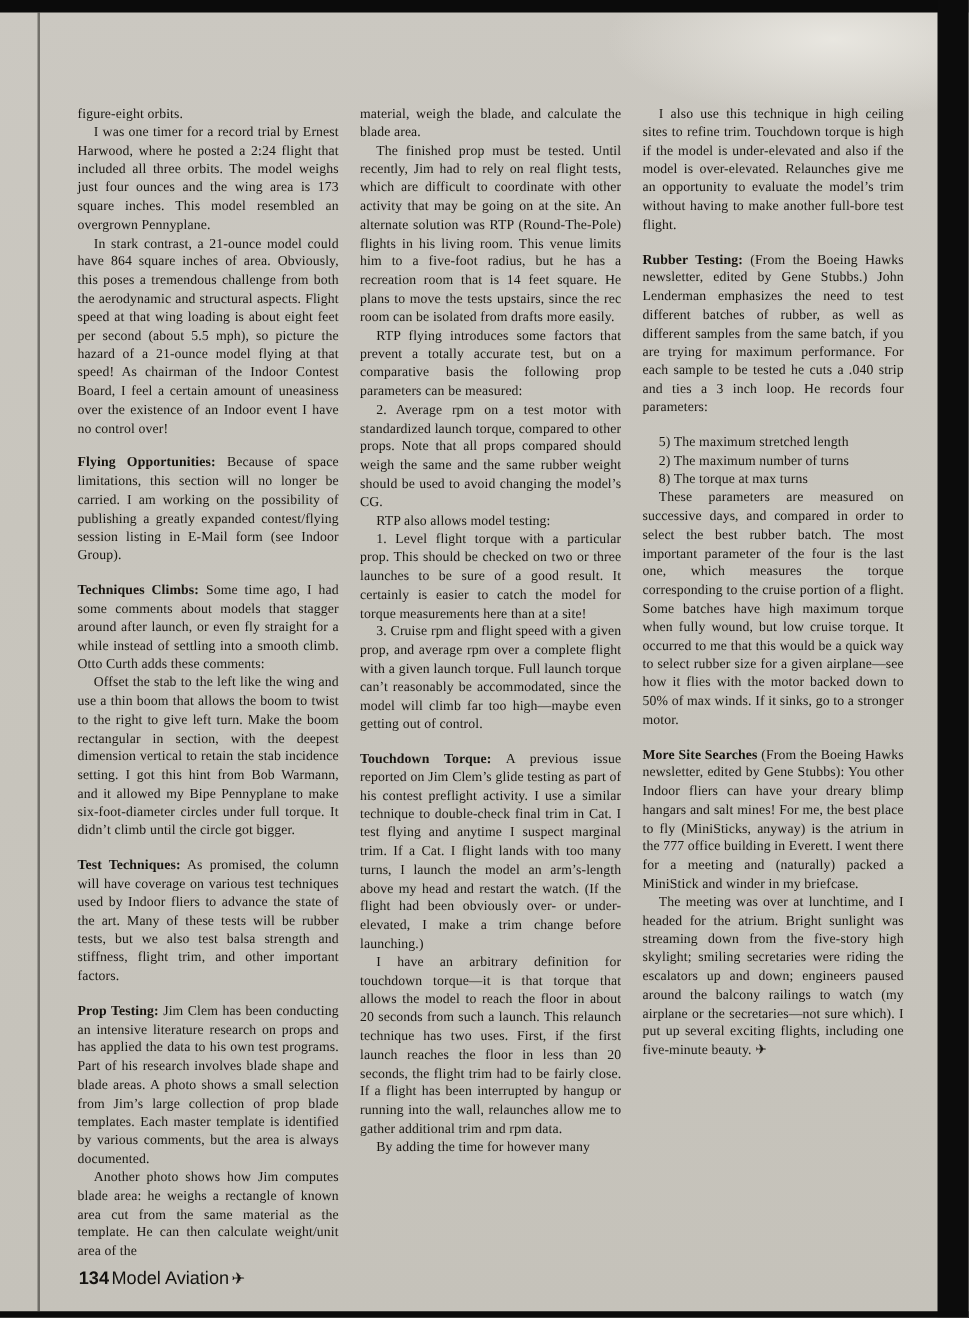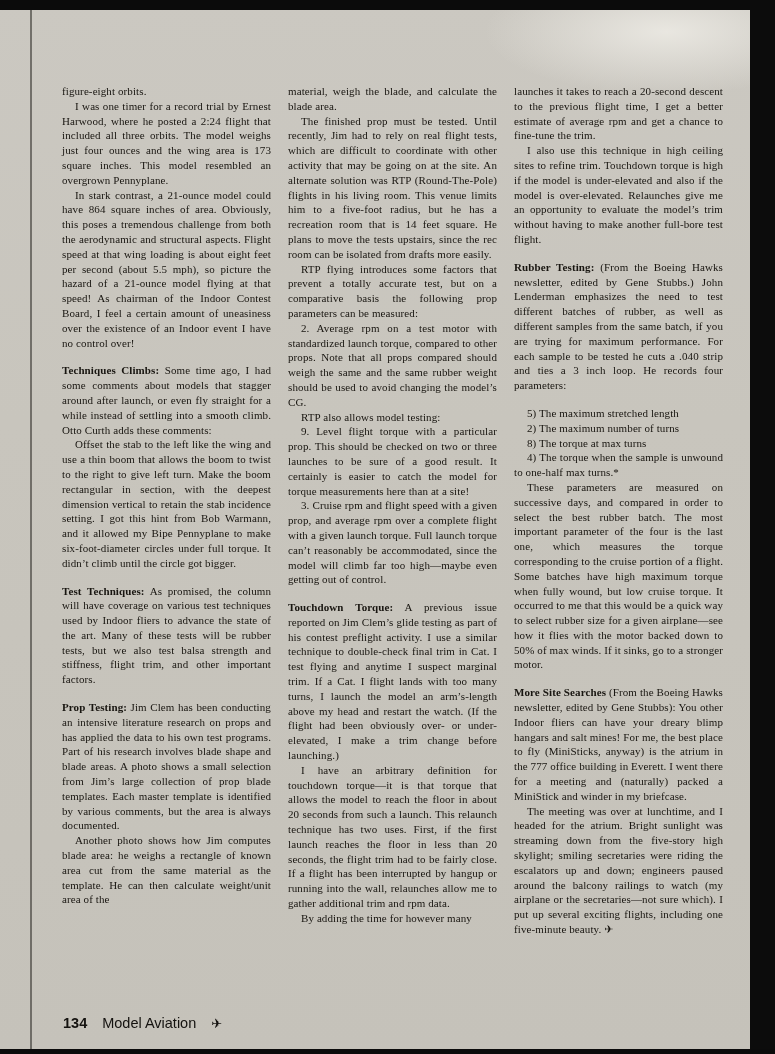--- a/index.html
+++ b/index.html
@@ -19,64 +19,63 @@
   .col { width:209px; font-size:11px; line-height:14.8px; text-align:justify;
          letter-spacing:.1px;margin-top:48px; }
   .col p { margin:0; }
   p.b-para, p.b-list { text-indent:13px; }
   p.b-section, p.b-note { margin-top:13px; }
   p.b-space { margin-top:13px; }
   .lead { font-weight:bold; }
 
   .footer { position:absolute; left:63px; top:1015px;
             font-family:"Liberation Sans","DejaVu Sans",sans-serif;
-            font-size:14.5px; color:#14120f; display:flex; align-items:baseline; gap:15px; }
+            font-size:14.5px; color:#14120f; display:flex; align-items:baseline; gap:2px; }
   .footer .pagenum { font-weight:bold; }
   .footer .plane { font-size:13px; }
 </style>
 </head>
 <body>
 
 <div class="scan">
   <div class="bar-top"></div>
   <div class="bar-right"></div>
   <div class="bar-bottom"></div>
   <div class="edge-line"></div>
 
   <div class="content" id="columns">
       <div class="col">
         <p class="b-cont">figure-eight orbits.</p>
         <p class="b-para">I was one timer for a record trial by Ernest Harwood, where he posted a 2:24 flight that included all three orbits. The model weighs just four ounces and the wing area is 173 square inches. This model resembled an overgrown Pennyplane.</p>
         <p class="b-para">In stark contrast, a 21-ounce model could have 864 square inches of area. Obviously, this poses a tremendous challenge from both the aerodynamic and structural aspects. Flight speed at that wing loading is about eight feet per second (about 5.5 mph), so picture the hazard of a 21-ounce model flying at that speed! As chairman of the Indoor Contest Board, I feel a certain amount of uneasiness over the existence of an Indoor event I have no control over!</p>
+        <p class="b-section"><b class="lead">Flying Opportunities:</b> <span>Because of space limitations, this section will no longer be carried. I am working on the possibility of publishing a greatly expanded contest/flying session listing in E-Mail form (see Indoor Group).</span></p>
         <p class="b-section"><b class="lead">Techniques Climbs:</b> <span>Some time ago, I had some comments about models that stagger around after launch, or even fly straight for a while instead of settling into a smooth climb. Otto Curth adds these comments:</span></p>
         <p class="b-para">Offset the stab to the left like the wing and use a thin boom that allows the boom to twist to the right to give left turn. Make the boom rectangular in section, with the deepest dimension vertical to retain the stab incidence setting. I got this hint from Bob Warmann, and it allowed my Bipe Pennyplane to make six-foot-diameter circles under full torque. It didn’t climb until the circle got bigger.</p>
         <p class="b-section"><b class="lead">Test Techniques:</b> <span>As promised, the column will have coverage on various test techniques used by Indoor fliers to advance the state of the art. Many of these tests will be rubber tests, but we also test balsa strength and stiffness, flight trim, and other important factors.</span></p>
         <p class="b-section"><b class="lead">Prop Testing:</b> <span>Jim Clem has been conducting an intensive literature research on props and has applied the data to his own test programs. Part of his research involves blade shape and blade areas. A photo shows a small selection from Jim’s large collection of prop blade templates. Each master template is identified by various comments, but the area is always documented.</span></p>
         <p class="b-para">Another photo shows how Jim computes blade area: he weighs a rectangle of known area cut from the same material as the template. He can then calculate weight/unit area of the</p>
       </div>
       <div class="col">
         <p class="b-cont">material, weigh the blade, and calculate the blade area.</p>
         <p class="b-para">The finished prop must be tested. Until recently, Jim had to rely on real flight tests, which are difficult to coordinate with other activity that may be going on at the site. An alternate solution was RTP (Round-The-Pole) flights in his living room. This venue limits him to a five-foot radius, but he has a recreation room that is 14 feet square. He plans to move the tests upstairs, since the rec room can be isolated from drafts more easily.</p>
         <p class="b-para">RTP flying introduces some factors that prevent a totally accurate test, but on a comparative basis the following prop parameters can be measured:</p>
         <p class="b-para">2. Average rpm on a test motor with standardized launch torque, compared to other props. Note that all props compared should weigh the same and the same rubber weight should be used to avoid changing the model’s CG.</p>
         <p class="b-para">RTP also allows model testing:</p>
-        <p class="b-para">9. Level flight torque with a particular prop. This should be checked on two or three launches to be sure of a good result. It certainly is easier to catch the model for torque measurements here than at a site!</p>
+        <p class="b-para">1. Level flight torque with a particular prop. This should be checked on two or three launches to be sure of a good result. It certainly is easier to catch the model for torque measurements here than at a site!</p>
         <p class="b-para">3. Cruise rpm and flight speed with a given prop, and average rpm over a complete flight with a given launch torque. Full launch torque can’t reasonably be accommodated, since the model will climb far too high—maybe even getting out of control.</p>
         <p class="b-section"><b class="lead">Touchdown Torque:</b> <span>A previous issue reported on Jim Clem’s glide testing as part of his contest preflight activity. I use a similar technique to double-check final trim in Cat. I test flying and anytime I suspect marginal trim. If a Cat. I flight lands with too many turns, I launch the model an arm’s-length above my head and restart the watch. (If the flight had been obviously over- or under-elevated, I make a trim change before launching.)</span></p>
         <p class="b-para">I have an arbitrary definition for touchdown torque—it is that torque that allows the model to reach the floor in about 20 seconds from such a launch. This relaunch technique has two uses. First, if the first launch reaches the floor in less than 20 seconds, the flight trim had to be fairly close. If a flight has been interrupted by hangup or running into the wall, relaunches allow me to gather additional trim and rpm data.</p>
         <p class="b-para">By adding the time for however many</p>
       </div>
       <div class="col">
-        <p class="b-cont">launches it takes to reach a 20-second descent to the previous flight time, I get a better estimate of average rpm and get a chance to fine-tune the trim.</p>
         <p class="b-para">I also use this technique in high ceiling sites to refine trim. Touchdown torque is high if the model is under-elevated and also if the model is over-elevated. Relaunches give me an opportunity to evaluate the model’s trim without having to make another full-bore test flight.</p>
         <p class="b-section"><b class="lead">Rubber Testing:</b> <span>(From the Boeing Hawks newsletter, edited by Gene Stubbs.) John Lenderman emphasizes the need to test different batches of rubber, as well as different samples from the same batch, if you are trying for maximum performance. For each sample to be tested he cuts a .040 strip and ties a 3 inch loop. He records four parameters:</span></p>
         <p class="b-list b-space">5) The maximum stretched length</p>
         <p class="b-list">2) The maximum number of turns</p>
         <p class="b-list">8) The torque at max turns</p>
-        <p class="b-list">4) The torque when the sample is unwound to one-half max turns.*</p>
         <p class="b-para">These parameters are measured on successive days, and compared in order to select the best rubber batch. The most important parameter of the four is the last one, which measures the torque corresponding to the cruise portion of a flight. Some batches have high maximum torque when fully wound, but low cruise torque. It occurred to me that this would be a quick way to select rubber size for a given airplane—see how it flies with the motor backed down to 50% of max winds. If it sinks, go to a stronger motor.</p>
         <p class="b-section"><b class="lead">More Site Searches</b> <span>(From the Boeing Hawks newsletter, edited by Gene Stubbs): You other Indoor fliers can have your dreary blimp hangars and salt mines! For me, the best place to fly (MiniSticks, anyway) is the atrium in the 777 office building in Everett. I went there for a meeting and (naturally) packed a MiniStick and winder in my briefcase.</span></p>
         <p class="b-para">The meeting was over at lunchtime, and I headed for the atrium. Bright sunlight was streaming down from the five-story high skylight; smiling secretaries were riding the escalators up and down; engineers paused around the balcony railings to watch (my airplane or the secretaries—not sure which). I put up several exciting flights, including one five-minute beauty. ✈</p>
       </div>
     </div>
 
   <div class="footer">
     <span class="pagenum">134</span>
     <span class="mag">Model Aviation</span>
     <span class="plane">✈</span>

